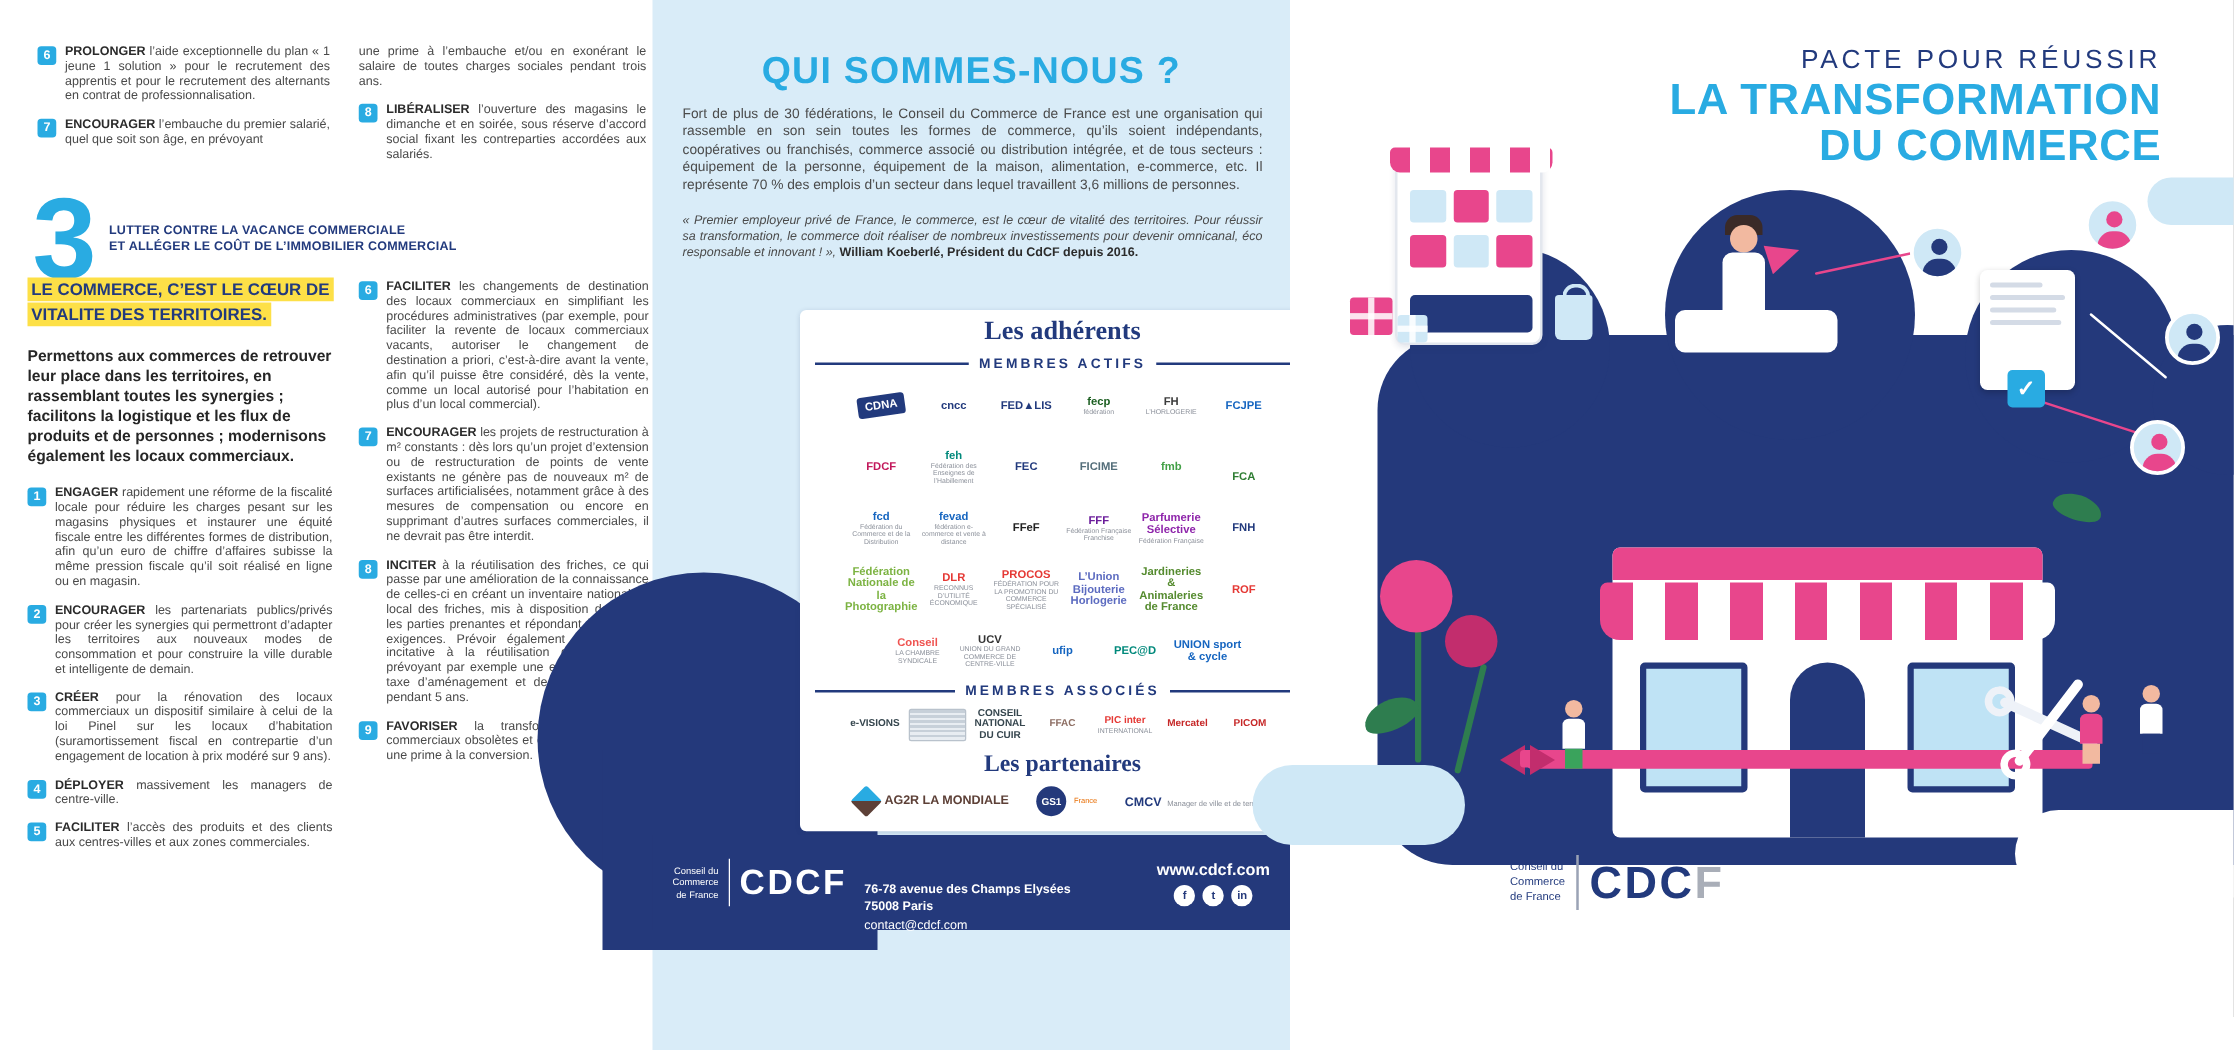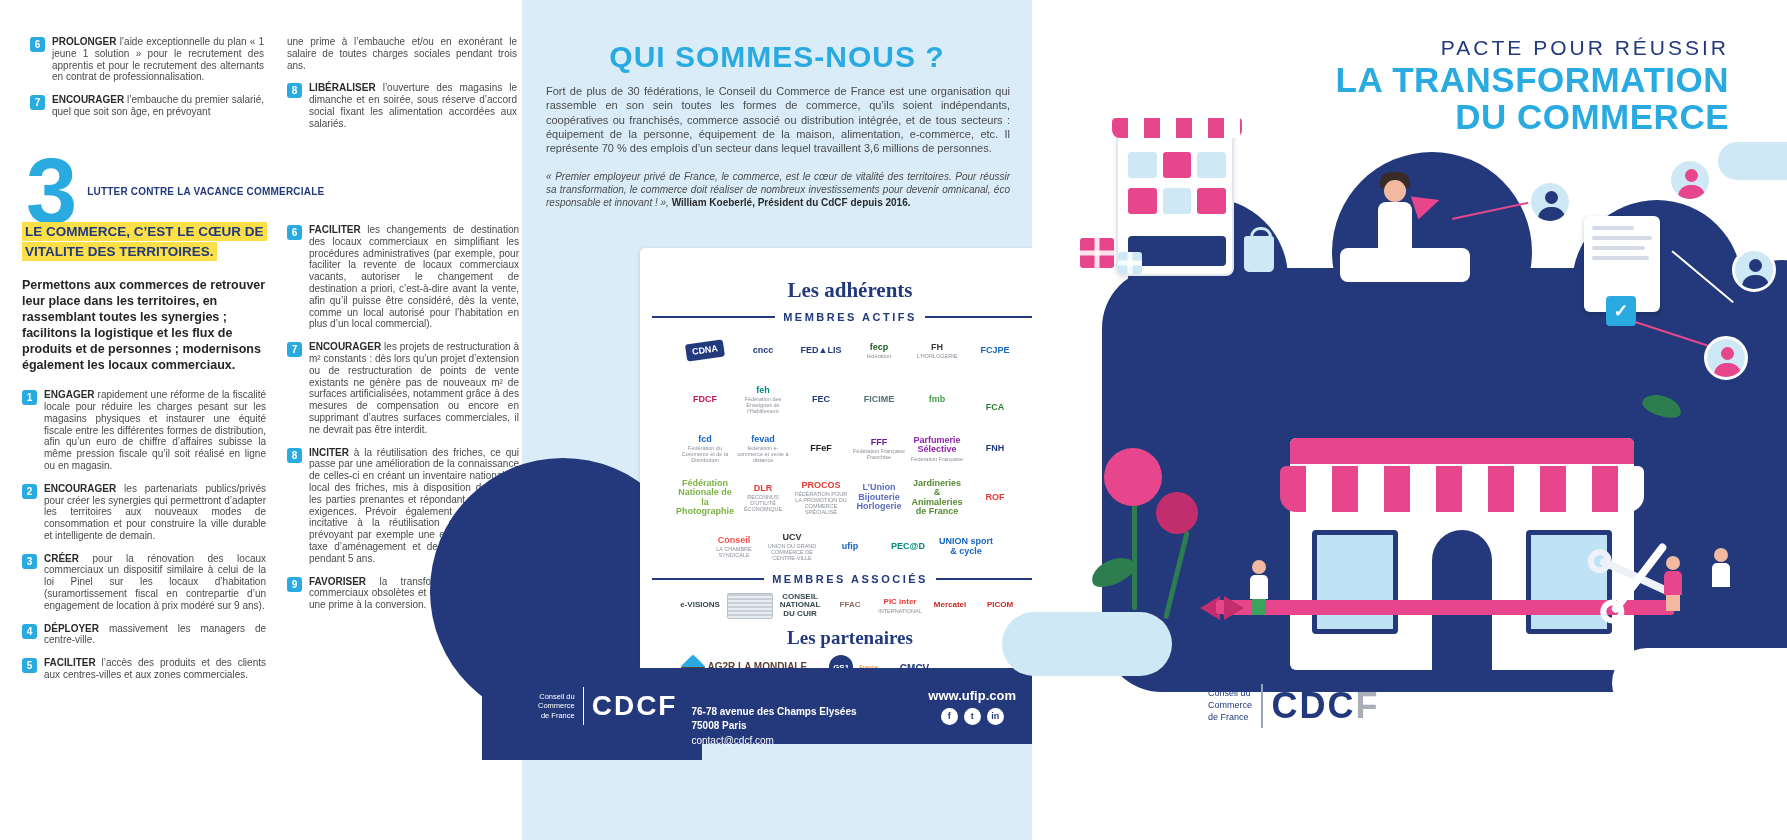--- a/index.html
+++ b/index.html
@@ -39,21 +39,21 @@
               color:#4a4a4a; text-align:justify; }
   .who-quote { position:absolute; left:24px; top:170px; width:464px; font-size:10px; line-height:1.3;
                color:#4a4a4a; text-align:justify; }
   .who-quote .q { font-style:italic; }
   .who-quote .attr { font-weight:bold; color:#2b2b2b; }
 
   .navy-blob { position:absolute; left:-92px; top:458px; width:266px; height:266px; border-radius:50%; background:#24397b; }
   .navy-blob2 { position:absolute; left:-40px; top:600px; width:220px; height:160px; background:#24397b; }
 
   .members-card { position:absolute; left:118px; top:248px; width:420px; min-height:408px; background:#fff;
-                  border-radius:5px; box-shadow:0 1px 4px rgba(30,50,100,.18); padding:28px 12px 12px; }
+                  border-radius:5px; box-shadow:0 1px 4px rgba(30,50,100,.18); padding:2px 12px 12px; }
   .serif-title { text-align:center; font-family:"Liberation Serif", serif; font-weight:bold; color:#223a7d; }
   .adherents-title { font-size:21px; margin:2px 0 8px; }
   .partners-title { font-size:19px; margin:8px 0 6px; }
   .rule-row { display:flex; align-items:center; gap:8px; margin:6px 0 8px; }
   .rule-line { flex:1; height:1.5px; background:#223a7d; }
   .rule-label { font-size:11px; font-weight:600; letter-spacing:2.5px; color:#223a7d; white-space:nowrap; }
 
   .logo-grid { display:flex; flex-wrap:wrap; justify-content:center; column-gap:4px; row-gap:9px; }
   .logo-cell { width:54px; min-height:40px; display:flex; flex-direction:column; align-items:center;
                justify-content:center; text-align:center; }
@@ -194,29 +194,30 @@
           <p class="item-text"><b>ENCOURAGER</b> <span>l’embauche du premier salarié, quel que soit son âge, en prévoyant</span></p>
         </div>
       </div>
 
     <div class="tl-col2">
       <p class="continuation">une prime à l’embauche et/ou en exonérant le salaire de toutes charges sociales pendant trois ans.</p>
       <div>
 
           <div class="item">
             <span class="badge">8</span>
-            <p class="item-text"><b>LIBÉRALISER</b> <span>l’ouverture des magasins le dimanche et en soirée, sous réserve d’accord social fixant les alimentation accordées aux salariés.</span></p>
+            <p class="item-text"><b>LIBÉRALISER</b> <span>l’ouverture des magasins le dimanche et en soirée, sous réserve d’accord social fixant les contreparties accordées aux salariés.</span></p>
           </div>
         </div>
     </div>
 
     <div class="sec-head">
       <div class="sec-num">3</div>
       <div class="sec-title">
         <div>LUTTER CONTRE LA VACANCE COMMERCIALE</div>
+        <div>ET ALLÉGER LE COÛT DE L’IMMOBILIER COMMERCIAL</div>
       </div>
     </div>
 
     <div class="col-a">
       <span class="highlight">LE COMMERCE, C’EST LE CŒUR DE VITALITE DES TERRITOIRES.</span>
       <p class="intro">Permettons aux commerces de retrouver leur place dans les territoires, en rassemblant toutes les synergies ; facilitons la logistique et les flux de produits et de personnes ; modernisons également les locaux commerciaux.</p>
       <div>
 
           <div class="item">
             <span class="badge">1</span>
@@ -507,21 +508,21 @@
         </div>
         <div class="f-sep"></div>
         <div class="f-cdcf">CDCF</div>
       </div>
       <div class="f-addr">
         <div>76-78 avenue des Champs Elysées</div>
         <div>75008 Paris</div>
         <div class="email">contact@cdcf.com</div>
       </div>
       <div class="f-right">
-        <div class="f-web">www.ufip.com</div>
+        <div class="f-web">www.cdcf.com</div>
         <div class="f-social">
           <span class="s-circle">f</span>
           <span class="s-circle">t</span>
           <span class="s-circle">in</span>
         </div>
       </div>
     </div>
   </div>
 
   <div class="right-panel">

